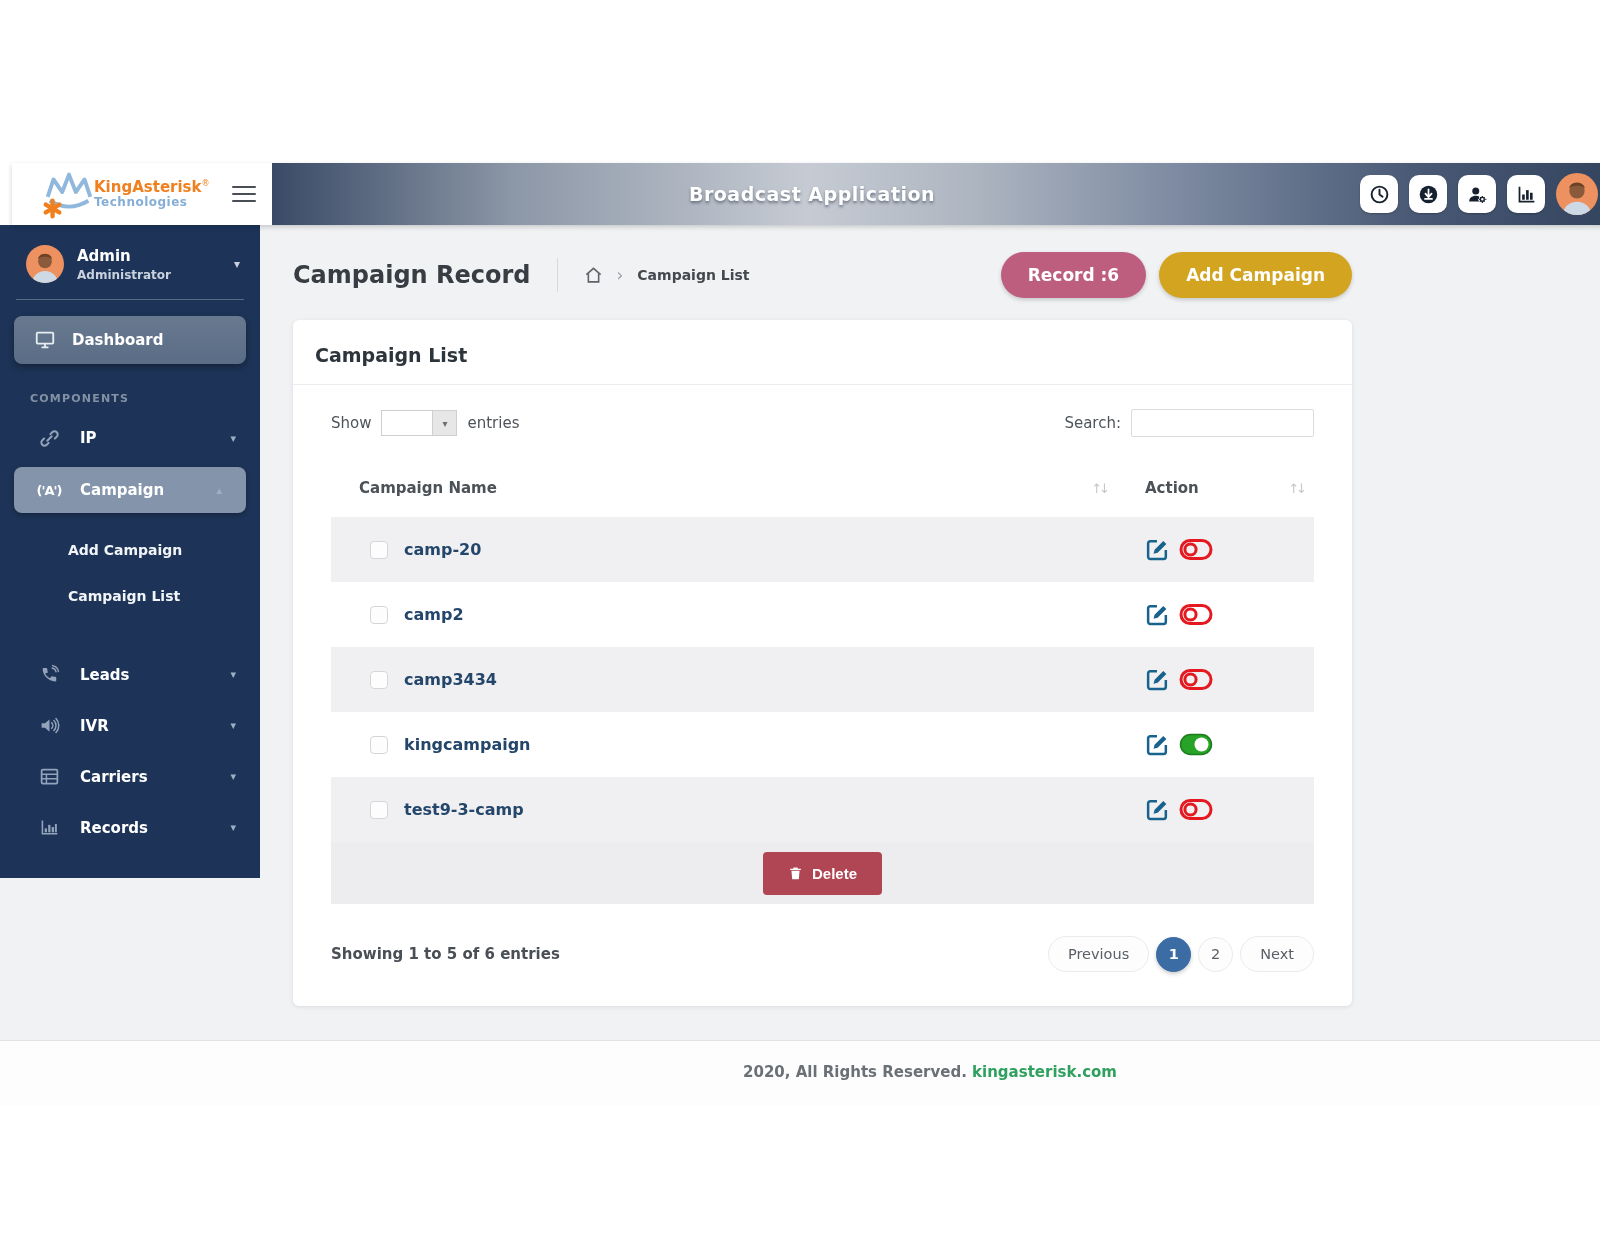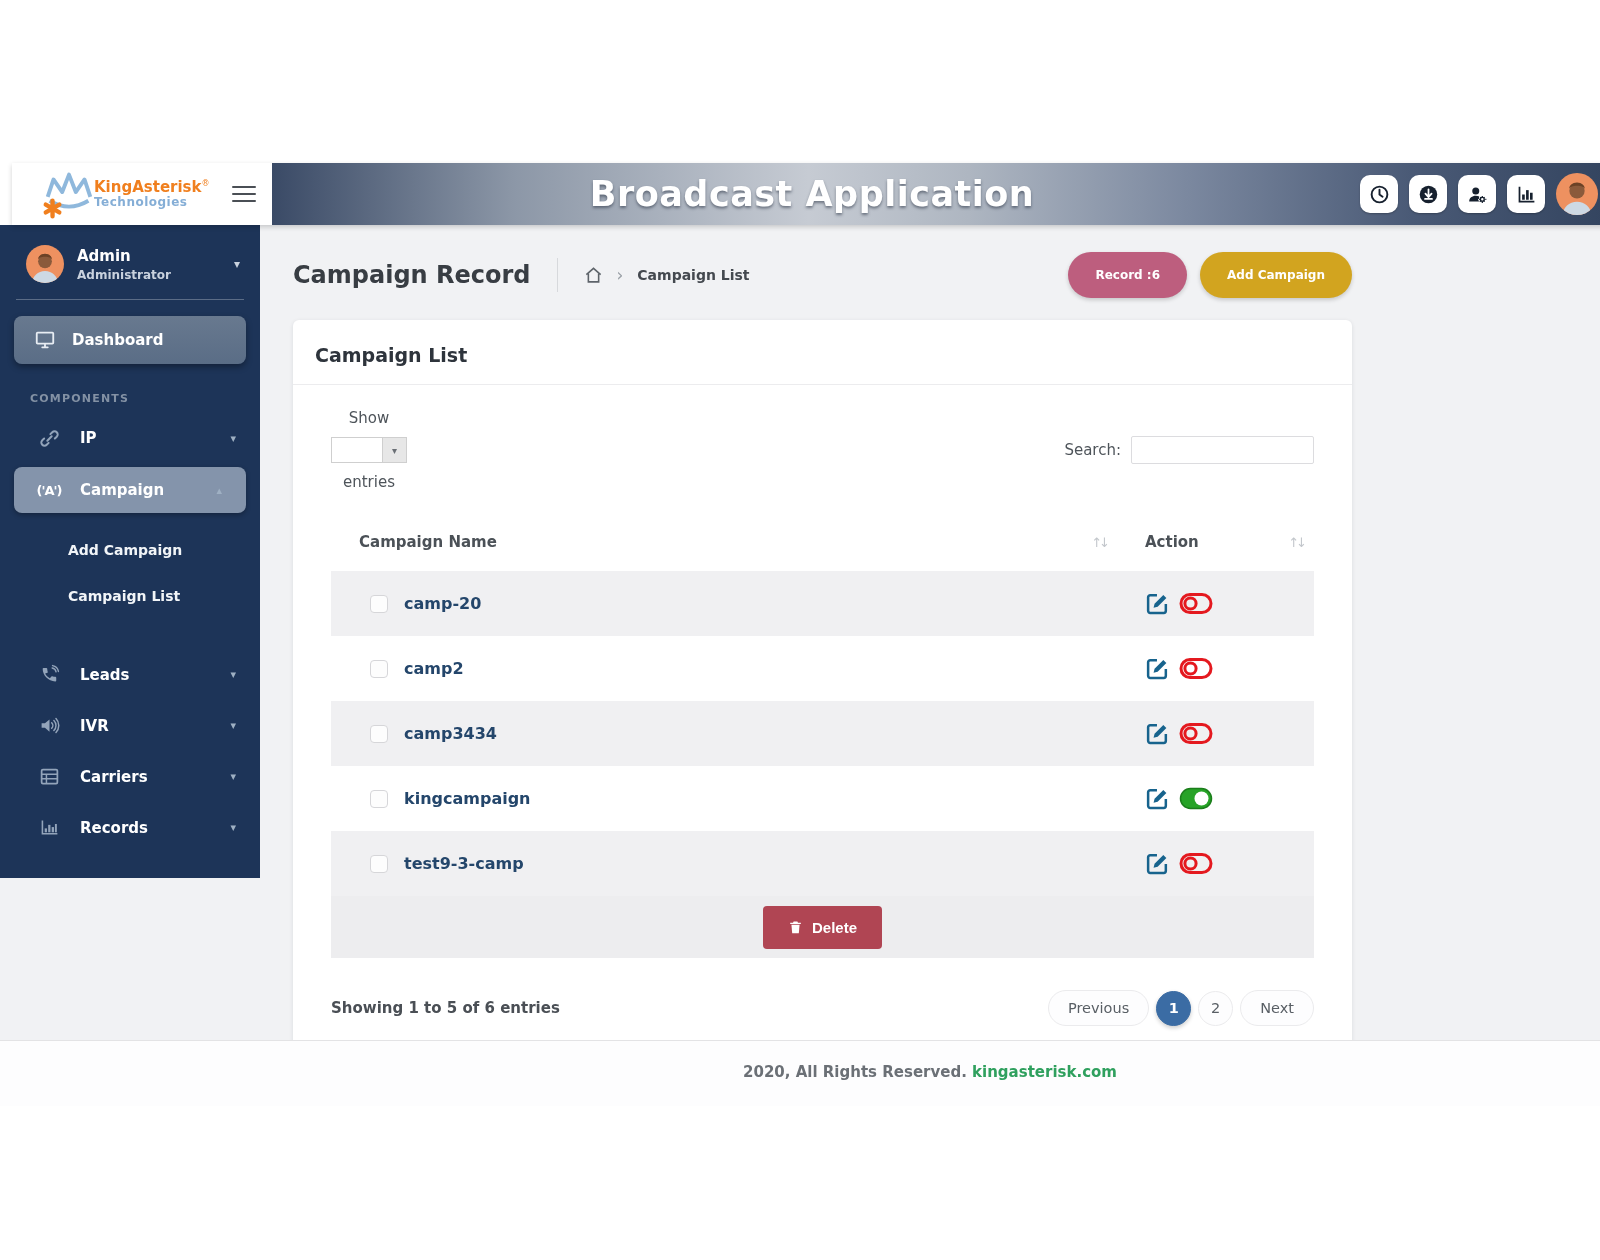--- a/index.html
+++ b/index.html
@@ -10,21 +10,21 @@
   .brand-area { width:260px; background:#fff; display:flex; align-items:center; padding:0 16px 0 26px; }
   .brand-logo { display:flex; align-items:center; }
   .brand-text { margin-left:-6px; line-height:1.05; }
   .brand-text .l1 { color:#f07f1e; font-weight:bold; font-size:15px; }
   .brand-text .reg { color:#f07f1e; font-size:8px; vertical-align:super; }
   .brand-text .l2 { color:#85aed6; font-weight:bold; font-size:12px; letter-spacing:.5px; }
   .hamburger { margin-left:auto; width:24px; cursor:pointer; }
   .hamburger div { height:2px; background:#4a4f55; margin:5px 0; border-radius:1px; }
 
   .title-area { flex:1; position:relative; background:linear-gradient(90deg,#3a4a66 0%,#8c97a7 18%,#c6cbd3 40%,#aeb6c1 52%,#7c89a0 68%,#4a5a76 85%,#33445f 100%); }
-  .app-title { position:absolute; left:540px; top:50%; transform:translate(-50%,-50%); color:#fff; font-size:35px; font-weight:bold; text-shadow:0 2px 3px rgba(40,50,65,.55); letter-spacing:.5px; }
+  .app-title { position:absolute; left:540px; top:50%; transform:translate(-50%,-50%); color:#fff; font-size:19px; font-weight:bold; text-shadow:0 2px 3px rgba(40,50,65,.55); letter-spacing:.5px; }
   .top-icons { position:absolute; right:14px; top:50%; transform:translateY(-50%); display:flex; gap:11px; align-items:center; }
   .icon-btn { width:38px; height:38px; background:#fff; border-radius:10px; display:flex; align-items:center; justify-content:center; color:#16202e; cursor:pointer; box-shadow:0 1px 2px rgba(0,0,0,.25); }
   .icon-btn svg { width:21px; height:21px; }
   .avatar { width:42px; height:42px; border-radius:50%; background:#ee9160; overflow:hidden; display:flex; align-items:flex-end; justify-content:center; cursor:pointer; }
   .avatar svg { width:40px; height:40px; }
 
   
   .app-bg { position:absolute; left:0; top:225px; width:1600px; height:815px; background:#f1f2f4; }
 
   
@@ -54,29 +54,29 @@
   
   .content { position:absolute; left:260px; top:225px; width:1152px; }
   .page-head { display:flex; align-items:center; margin:27px 60px 0 33px; }
   .page-title { font-size:24px; font-weight:bold; color:#383d43; }
   .head-divider { width:1px; height:34px; background:#d7d9dc; margin:0 26px; }
   .breadcrumb { display:flex; align-items:center; gap:14px; color:#6a7076; }
   .breadcrumb svg { width:19px; height:19px; color:#5d6369; }
   .crumb-sep { font-size:17px; color:#9aa0a6; }
   .crumb-current { font-size:14px; font-weight:bold; color:#44494f; }
   .head-actions { margin-left:auto; display:flex; gap:13px; }
-  .pill { height:46px; border-radius:23px; display:flex; align-items:center; padding:0 27px; color:#fff; font-weight:bold; font-size:12px; cursor:pointer; box-shadow:0 2px 4px rgba(0,0,0,.18); }
+  .pill { height:46px; border-radius:23px; display:flex; align-items:center; padding:0 27px; color:#fff; font-weight:bold; font-size:17px; cursor:pointer; box-shadow:0 2px 4px rgba(0,0,0,.18); }
   .pill.record { background:#bd5e7e; }
   .pill.add { background:#d2a41f; }
 
   .card { margin:22px 60px 0 33px; background:#fff; border-radius:6px; box-shadow:0 1px 4px rgba(20,30,40,.1); padding-bottom:4px; }
   .card-title { padding:24px 22px 18px; font-size:19px; font-weight:bold; color:#2e343c; border-bottom:1px solid #ececee; }
 
   .controls { display:flex; align-items:center; padding:24px 38px 18px; }
-  .ctrl-left { display:flex; align-items:center; gap:10px; font-size:15px; color:#4e545a;flex-direction:column; }
+  .ctrl-left { display:flex; align-items:center; gap:10px; font-size:15px; color:#4e545a; }
   .select-box { width:76px; height:26px; border:1px solid #cfcfcf; background:#fff; display:flex; cursor:pointer; }
   .select-box .sel-arrow { margin-left:auto; width:24px; background:#e7e7e7; border-left:1px solid #cfcfcf; display:flex; align-items:center; justify-content:center; font-size:10px; color:#6a6f75; }
   .ctrl-right { margin-left:auto; display:flex; align-items:center; gap:10px; font-size:15px; color:#4e545a;justify-content:space-between; }
   .search-input { width:183px; height:28px; border:1px solid #dcdcdf; border-radius:2px; background:#fff; outline:none; padding:0 8px; font-size:14px; color:#333; }
 
   .dtable { margin:4px 38px 4px; }
   .thead { display:flex; height:58px; align-items:center; font-size:15px; font-weight:bold; color:#4b5157; }
   .th-name { flex:0 0 786px; display:flex; align-items:center; padding-left:28px; }
   .th-action { flex:1; display:flex; align-items:center; padding-left:28px; }
   .sort-glyph { margin-left:auto; padding-right:10px; color:#c3c7cc; font-size:13px; font-weight:normal; letter-spacing:-3px; }

